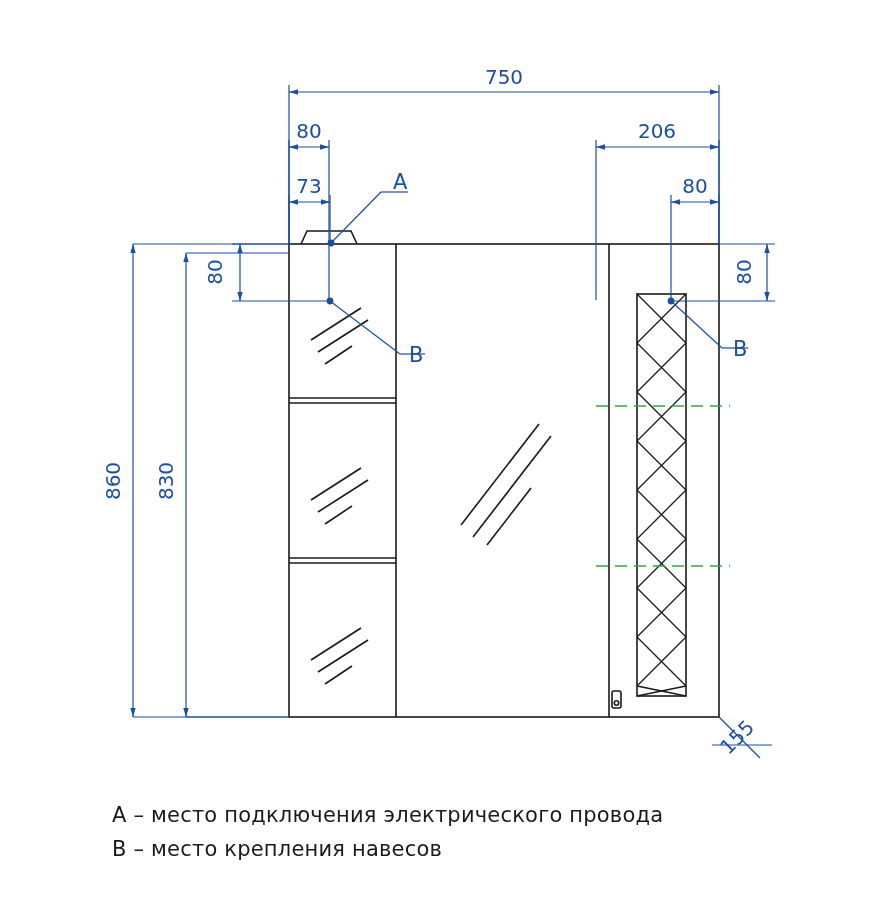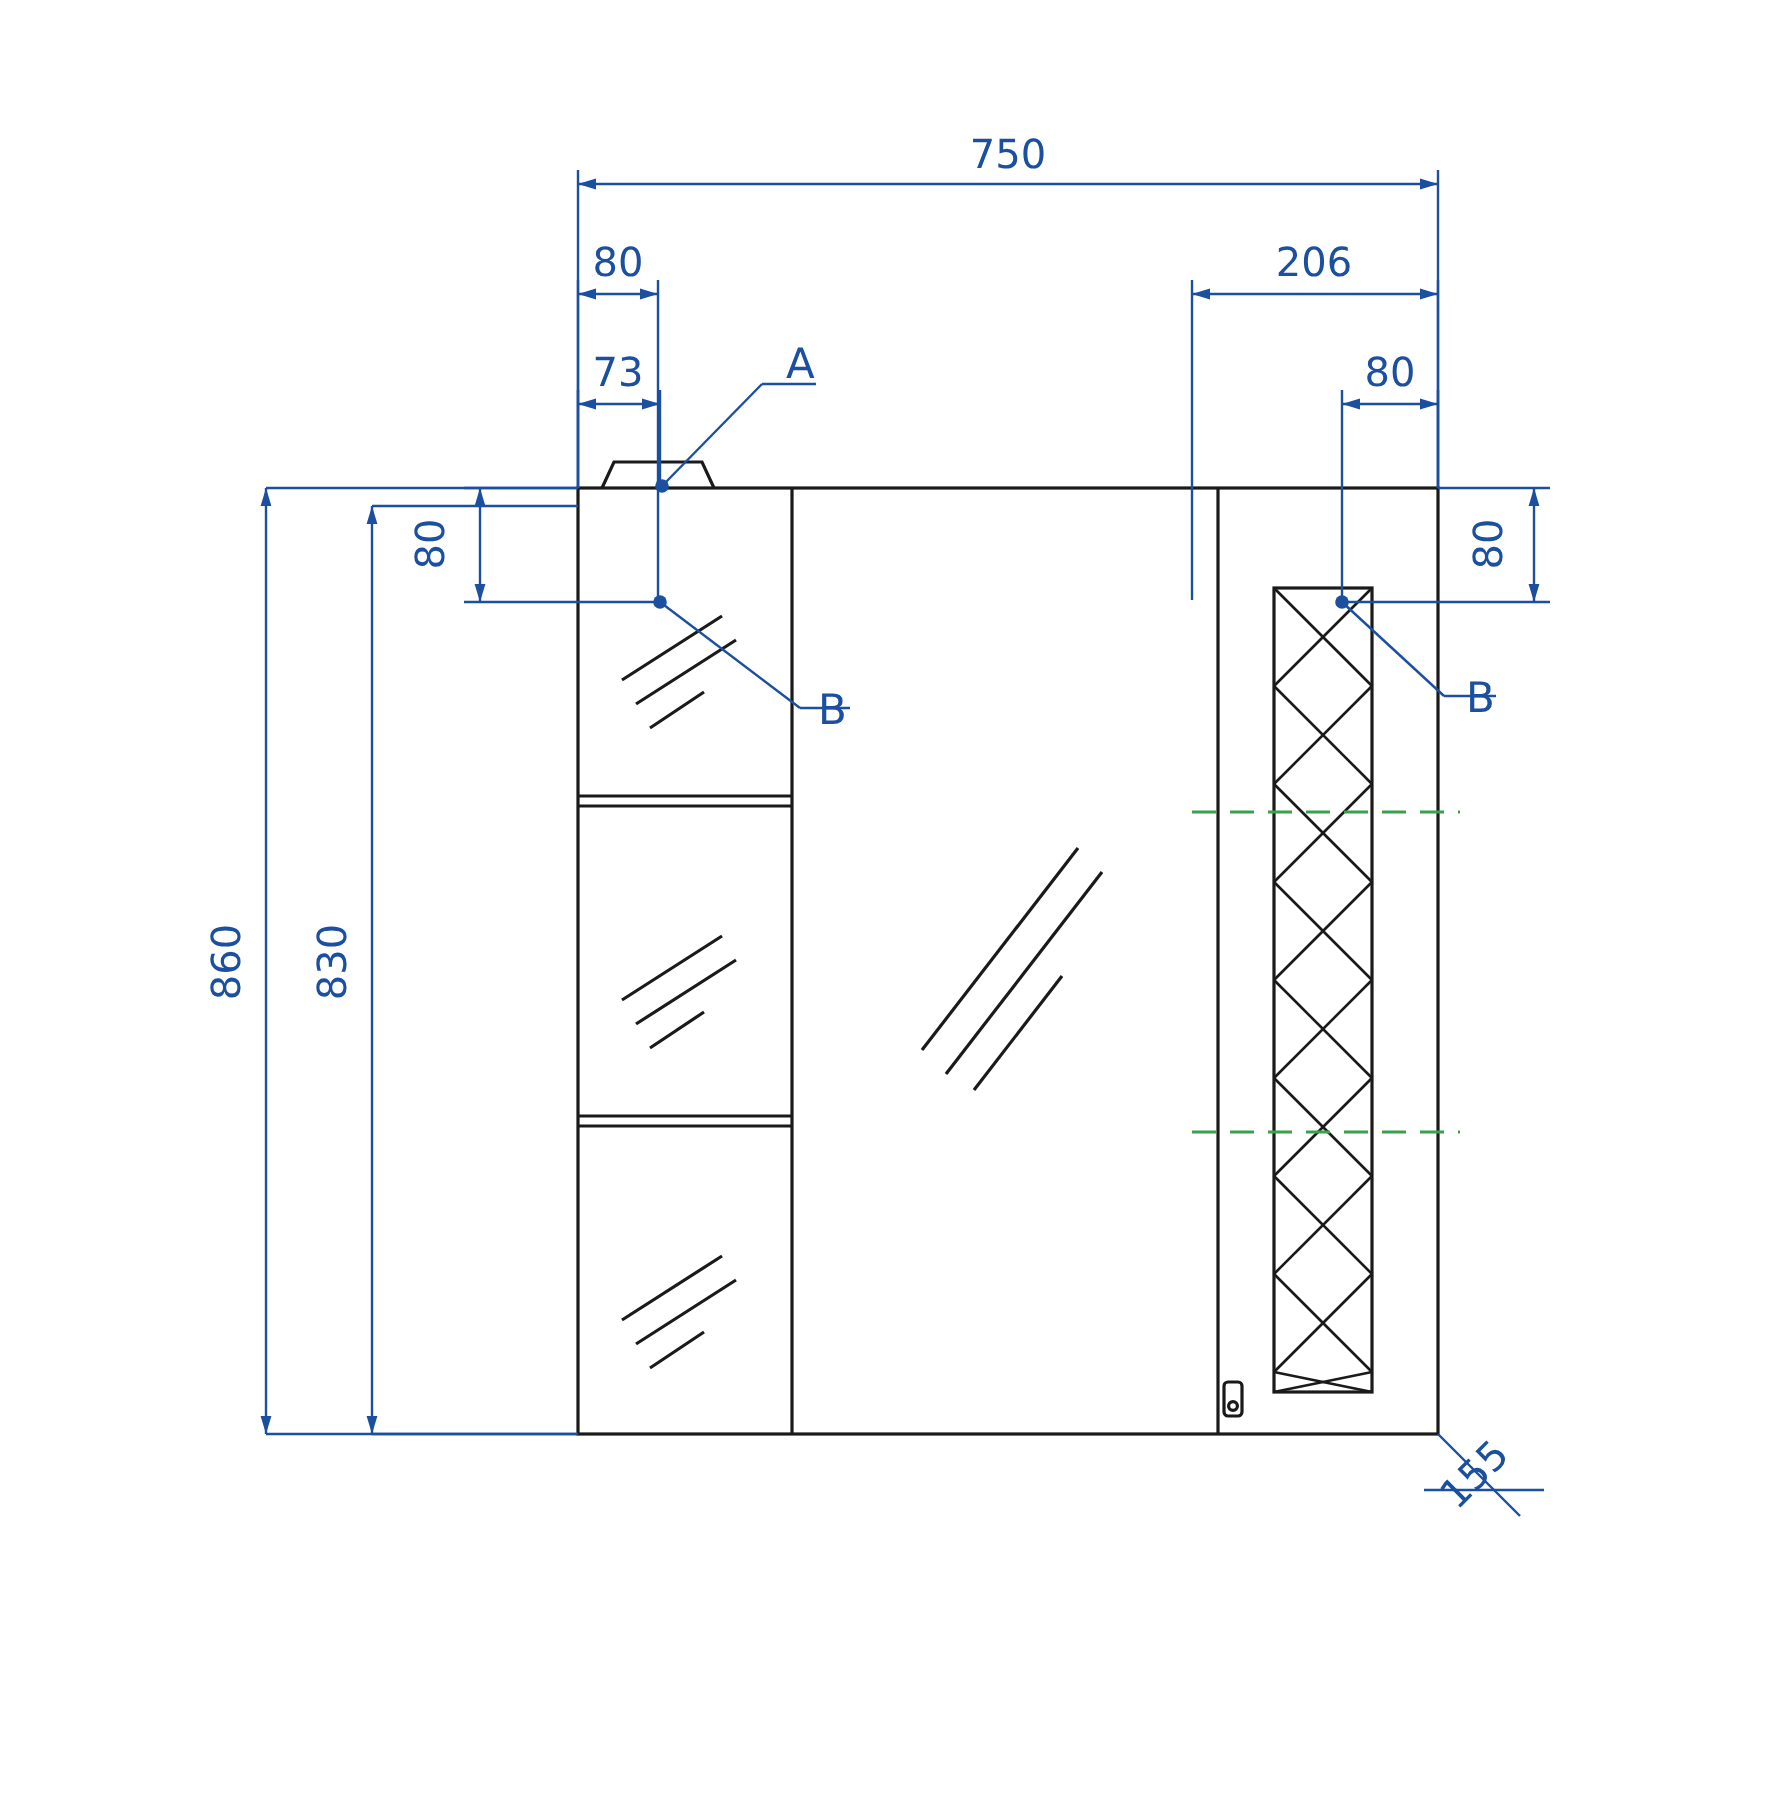--- a/index.html
+++ b/index.html
@@ -200,14 +200,18 @@
     <text class="dim-text" x="120" y="481" text-anchor="middle" transform="rotate(-90 120 481)">860</text>
     <text class="dim-text" x="173" y="481" text-anchor="middle" transform="rotate(-90 173 481)">830</text>
 
     <text class="dim-text" x="742" y="742" text-anchor="middle" transform="rotate(-45 742 742)">155</text>
 
     <text class="lbl-text" x="393" y="189">A</text>
     <text class="lbl-text" x="409" y="362">B</text>
     <text class="lbl-text" x="733" y="356">B</text>
   </svg>
 
+  <div class="legend">
+    <div class="legend-line">A – место подключения электрического провода</div>
+    <div class="legend-line">B – место крепления навесов</div>
+  </div>
 
 </div>
 
 </body></html>

